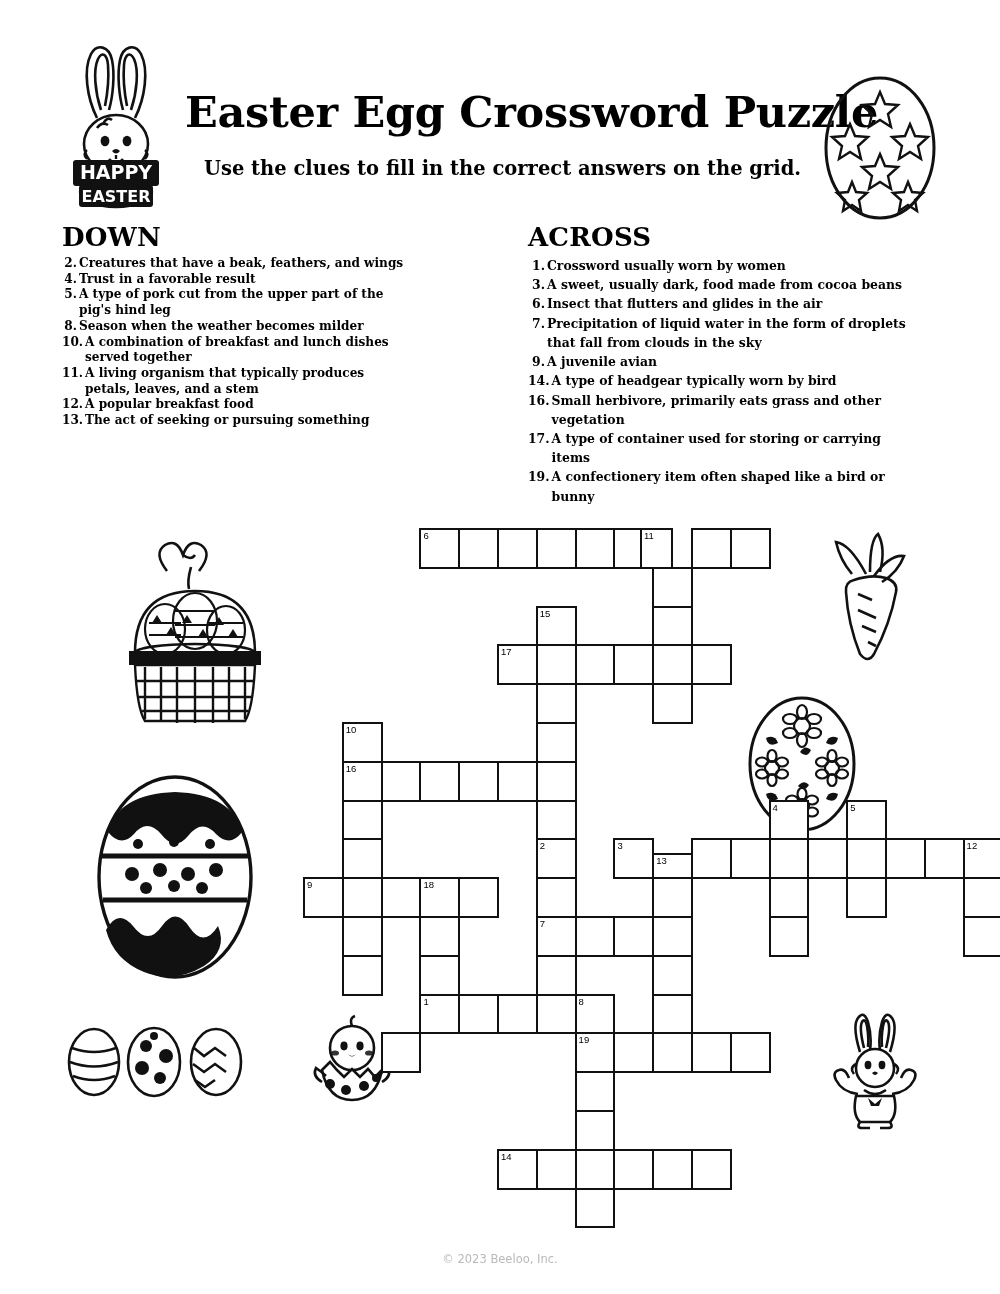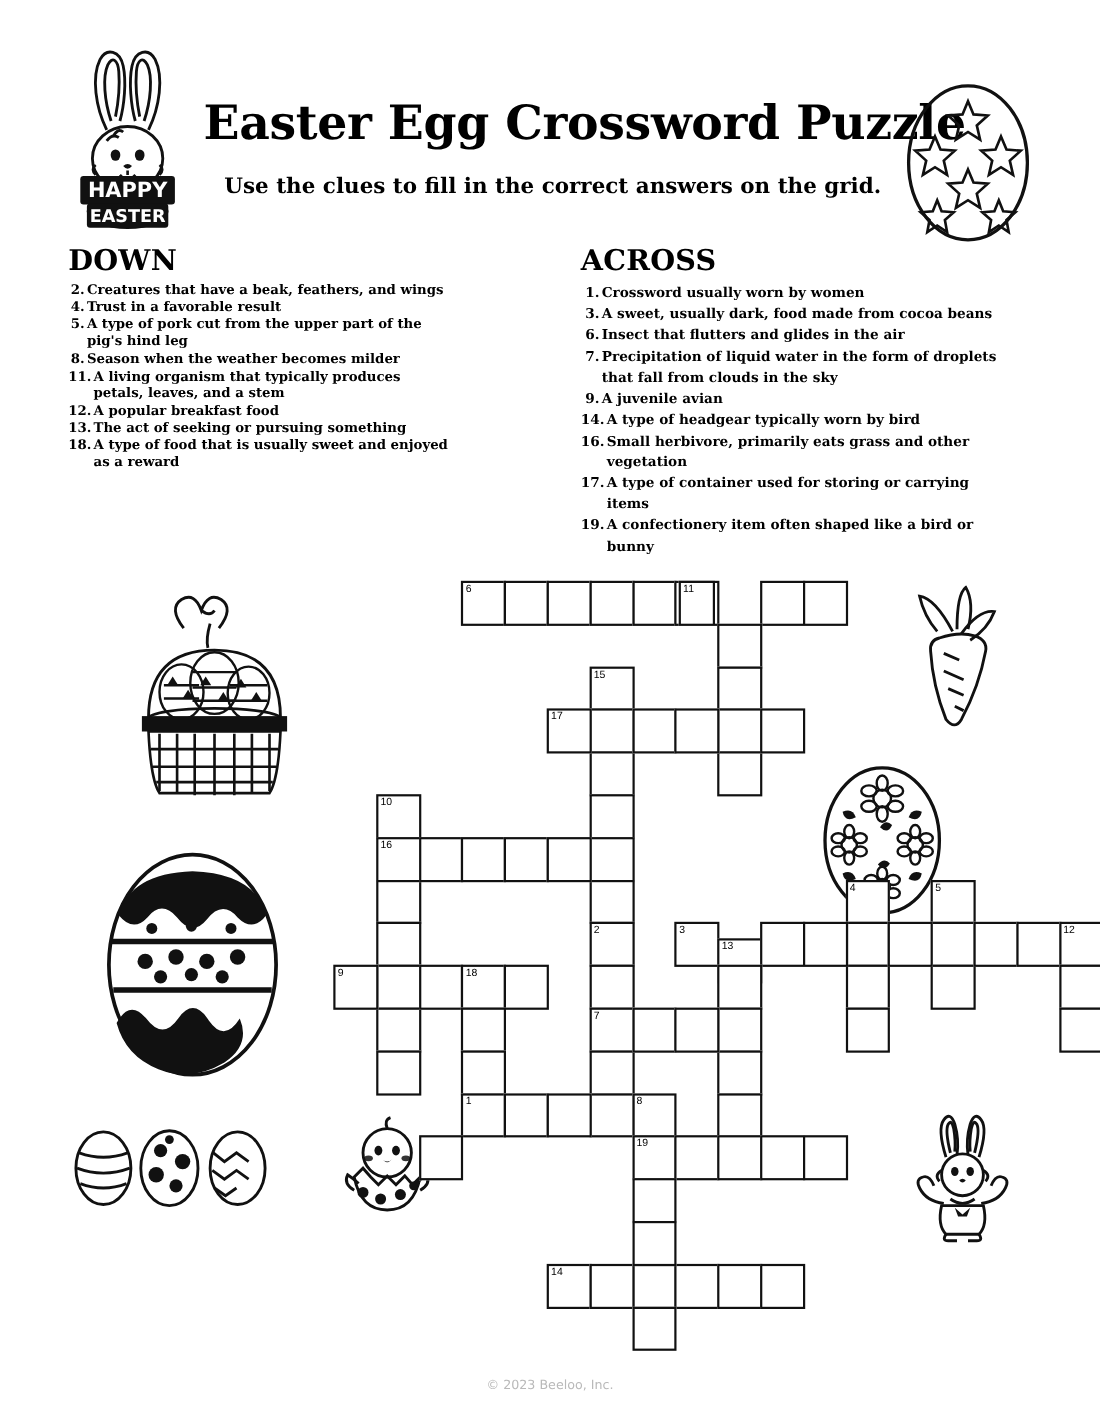--- a/index.html
+++ b/index.html
@@ -146,34 +146,34 @@
         </li>
         <li class="clue-item">
           <span class="clue-num">5.</span>
           <span class="clue-text">A type of pork cut from the upper part of the pig's hind leg</span>
         </li>
         <li class="clue-item">
           <span class="clue-num">8.</span>
           <span class="clue-text">Season when the weather becomes milder</span>
         </li>
         <li class="clue-item">
+          <span class="clue-num">10.</span>
+          <span class="clue-text">A combination of breakfast and lunch dishes served together</span>
+        </li>
+        <li class="clue-item">
           <span class="clue-num">11.</span>
           <span class="clue-text">A living organism that typically produces petals, leaves, and a stem</span>
         </li>
         <li class="clue-item">
           <span class="clue-num">12.</span>
           <span class="clue-text">A popular breakfast food</span>
         </li>
         <li class="clue-item">
           <span class="clue-num">13.</span>
           <span class="clue-text">The act of seeking or pursuing something</span>
-        </li>
-        <li class="clue-item">
-          <span class="clue-num">18.</span>
-          <span class="clue-text">A type of food that is usually sweet and enjoyed as a reward</span>
         </li>
       </ul>
     </div>
 
     <div class="clue-col across">
       <h2 class="clue-head">ACROSS</h2>
       <ul class="clue-list">
         <li class="clue-item">
           <span class="clue-num">1.</span>
           <span class="clue-text">Crossword usually worn by women</span>
@@ -405,21 +405,21 @@
 
   <div class="grid" id="crossword-grid">
       <div class="cell" style="left: 419.4px; top: 528px; width: 40.8px; height: 40.8px;">
         <span class="cell-num">6</span>
       </div>
       <div class="cell" style="left: 458.2px; top: 528px; width: 40.8px; height: 40.8px;"></div>
       <div class="cell" style="left: 497px; top: 528px; width: 40.8px; height: 40.8px;"></div>
       <div class="cell" style="left: 535.8px; top: 528px; width: 40.8px; height: 40.8px;"></div>
       <div class="cell" style="left: 574.6px; top: 528px; width: 40.8px; height: 40.8px;"></div>
       <div class="cell" style="left: 613.4px; top: 528px; width: 40.8px; height: 40.8px;"></div>
-      <div class="cell" style="left: 617px; top: 528px; width: 33px; height: 40.8px;">
+      <div class="cell" style="left: 640px; top: 528px; width: 33px; height: 40.8px;">
         <span class="cell-num">11</span>
       </div>
       <div class="cell" style="left: 691px; top: 528px; width: 40.8px; height: 40.8px;"></div>
       <div class="cell" style="left: 729.8px; top: 528px; width: 40.8px; height: 40.8px;"></div>
       <div class="cell" style="left: 652.2px; top: 566.8px; width: 40.8px; height: 40.8px;"></div>
       <div class="cell" style="left: 652.2px; top: 605.6px; width: 40.8px; height: 40.8px;"></div>
       <div class="cell" style="left: 652.2px; top: 644.4px; width: 40.8px; height: 40.8px;"></div>
       <div class="cell" style="left: 652.2px; top: 683.2px; width: 40.8px; height: 40.8px;"></div>
       <div class="cell" style="left: 535.8px; top: 605.6px; width: 40.8px; height: 40.8px;">
         <span class="cell-num">15</span>

